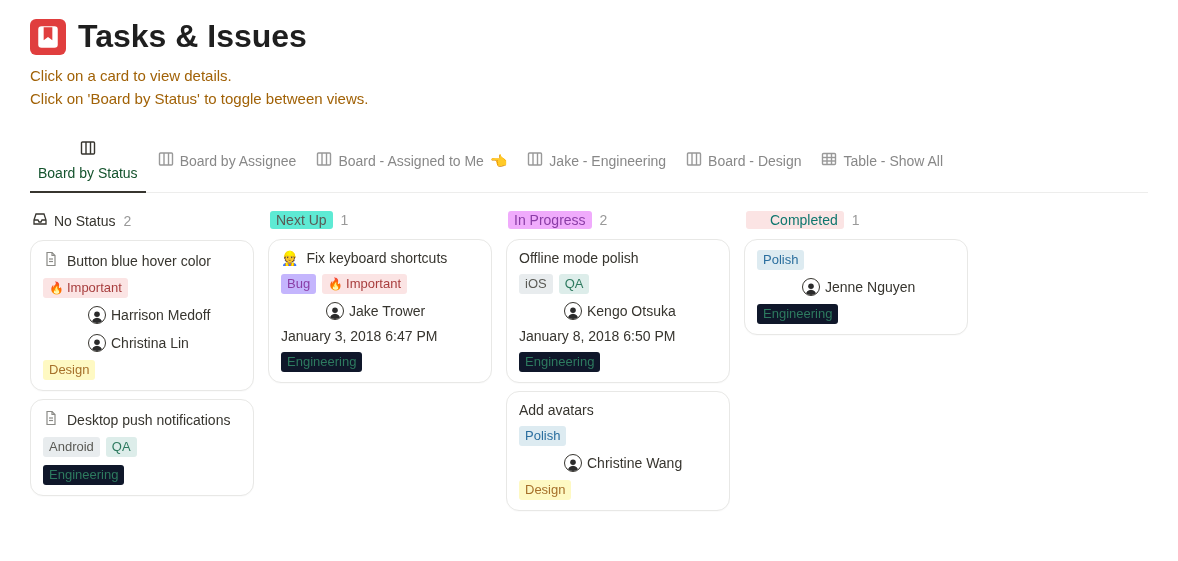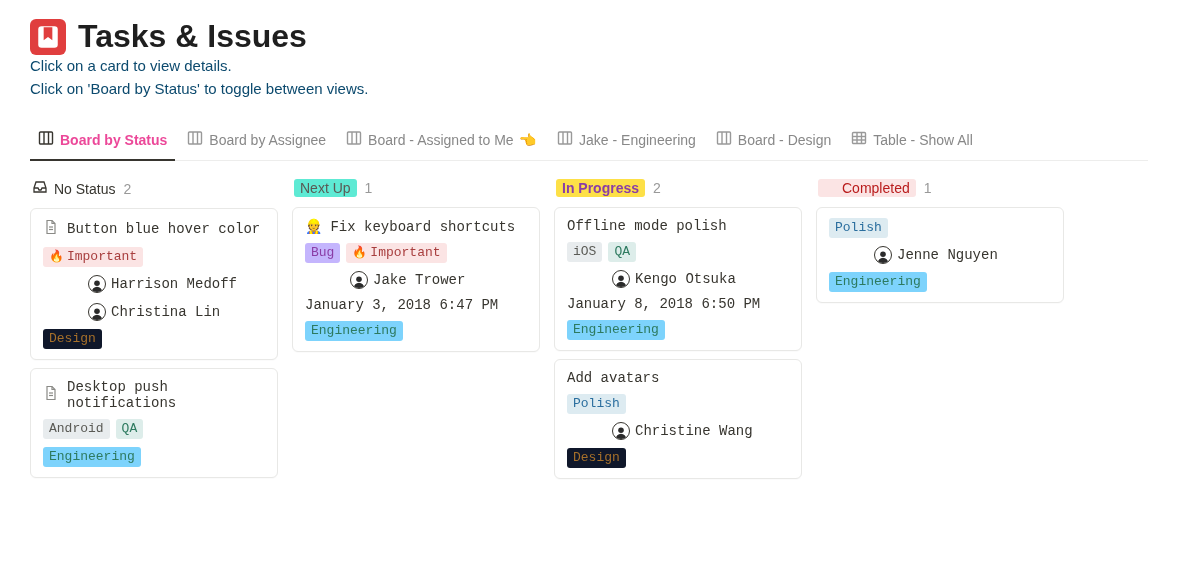--- a/index.html
+++ b/index.html
@@ -4,53 +4,52 @@
 <style>
   * { box-sizing: border-box; margin: 0; padding: 0; }
   body {
     font-family: -apple-system, BlinkMacSystemFont, "Segoe UI", Helvetica, Arial, sans-serif;
     background: #fff;
     color: #37352f;
     width: 1178px;
     padding: 18px 30px;
     font-size: 14px;
   }
-  .header { display: flex; align-items: center; gap: 12px; margin-bottom: 0; }
+  .header { display: flex; align-items: center; gap: 12px; margin-bottom: 10px; }
   .app-icon {
     width: 36px; height: 36px; background: #e03e3e; border-radius: 6px;
     display: flex; align-items: center; justify-content: center; position: relative;
   }
   .app-icon svg { width: 26px; height: 26px; }
   h1 { font-size: 32px; font-weight: 700; color: #1f1f1f; }
-  .subtitle { color: #0c4a6e; font-size: 15px; line-height: 1.5; margin-bottom: 24px; }
+  .subtitle { color: #a16207; font-size: 15px; line-height: 1.5; margin-bottom: 24px; }
   .tabs {
     display: flex; gap: 4px; border-bottom: 1px solid #ededec; margin-bottom: 14px;
     align-items: center;
   }
   .tab {
     display: flex; align-items: center; gap: 6px; padding: 6px 8px 10px 8px;
     color: #888; font-size: 14px; cursor: pointer; white-space: nowrap;
     border-bottom: 2px solid transparent; margin-bottom: -1px;
   }
-  .tab.active { color: #ec4899; border-bottom-color: #37352f; font-weight: 700;}
+  .tab.active { color: #14532d; border-bottom-color: #37352f; font-weight: 400; flex-direction: column;}
   .tab .tab-icon { width: 16px; height: 16px; flex-shrink: 0; }
   .emoji-small { font-size: 14px; }
   .board { display: flex; gap: 14px; align-items: flex-start; }
-  .column { width: 248px; flex-shrink: 0; }
+  .column { width: 224px; flex-shrink: 0; }
   .col-header { display: flex; align-items: center; gap: 8px; padding: 4px 2px 10px 2px; }
   .col-header .count { color: #999; font-size: 14px; }
   .status-pill {
     display: inline-block; padding: 1px 6px; border-radius: 3px; font-size: 14px;
   }
   .no-status-label { display: flex; align-items: center; gap: 6px; font-size: 14px; color: #37352f;}
   .card {
-    background: #fff; border: 1px solid #e8e8e6; border-radius: 6px;
+    background: #fff; border: 1px solid #e8e8e6; border-radius: 13px;
     padding: 10px 12px; margin-bottom: 8px; box-shadow: 0 1px 1px rgba(0,0,0,0.02);
     cursor: pointer;
-    font-family: Liberation Mono, monospace;
   }
   .card-title-row { display: flex; align-items: center; gap: 8px; margin-bottom: 8px; }
   .card-title { font-size: 14px; color: #37352f; }
   .doc-icon { width: 16px; height: 16px; flex-shrink: 0; color: #8a8a86;}
   .tags-row { display: flex; flex-wrap: wrap; gap: 6px; margin-bottom: 8px; }
   .tag {
     display: inline-flex; align-items: center; gap: 3px;
     padding: 1px 6px; border-radius: 3px; font-size: 13px; line-height: 18px;
   }
   .people-row { display: flex; flex-wrap: wrap; gap: 10px 12px; margin-bottom: 8px; align-items: center;}
@@ -59,29 +58,29 @@
     width: 18px; height: 18px; border-radius: 50%; background: #fff;
     border: 1.5px solid #37352f; display: inline-flex; align-items: flex-end; justify-content: center;
     overflow: hidden; flex-shrink: 0;
   }
   .avatar svg { width: 14px; height: 14px; }
   .date-text { font-size: 14px; color: #37352f; margin-bottom: 8px; }
   .last-tag-row { margin-bottom: 0; }
   
   .tag-important { background: #fbe4e4; color: #a83e3e; }
   .tag-bug       { background: #c4b5fd; color: #8a3da6; }
-  .tag-design    { background: #0f172a; color: #a6702a; }
-  .tag-eng       { background: #7dd3fc; color: #2d7a5f; }
+  .tag-design    { background: #fef9c3; color: #a6702a; }
+  .tag-eng       { background: #0f172a; color: #2d7a5f; }
   .tag-android, .tag-ios { background: #e8ecee; color: #5a5a55; }
   .tag-qa        { background: #ddedea; color: #2d7a5f; text-align: center; }
   .tag-polish    { background: #ddebf1; color: #2a6e9e; }
   
   .pill-nextup     { background: #5eead4; color: #5a5a55; }
-  .pill-inprogress { background: #fde047; color: #8a3da6; font-weight: bold; }
-  .pill-completed  { background: #fbe4e4; color: #b91c1c; padding-left: 24px; }
+  .pill-inprogress { background: #f0abfc; color: #8a3da6; }
+  .pill-completed  { background: #fbe4e4; color: #0f766e; padding-left: 24px; }
   .fire { font-size: 12px; }
 </style>
 </head>
 <body>
 
 <div class="header">
   <div class="app-icon">
     <svg viewBox="0 0 24 24">
       <rect x="3" y="2" width="18" height="20" rx="3" fill="#fff"></rect>
       <path d="M8 3 h8 v12 l-4 -3 l-4 3 Z" fill="#e03e3e"></path>

